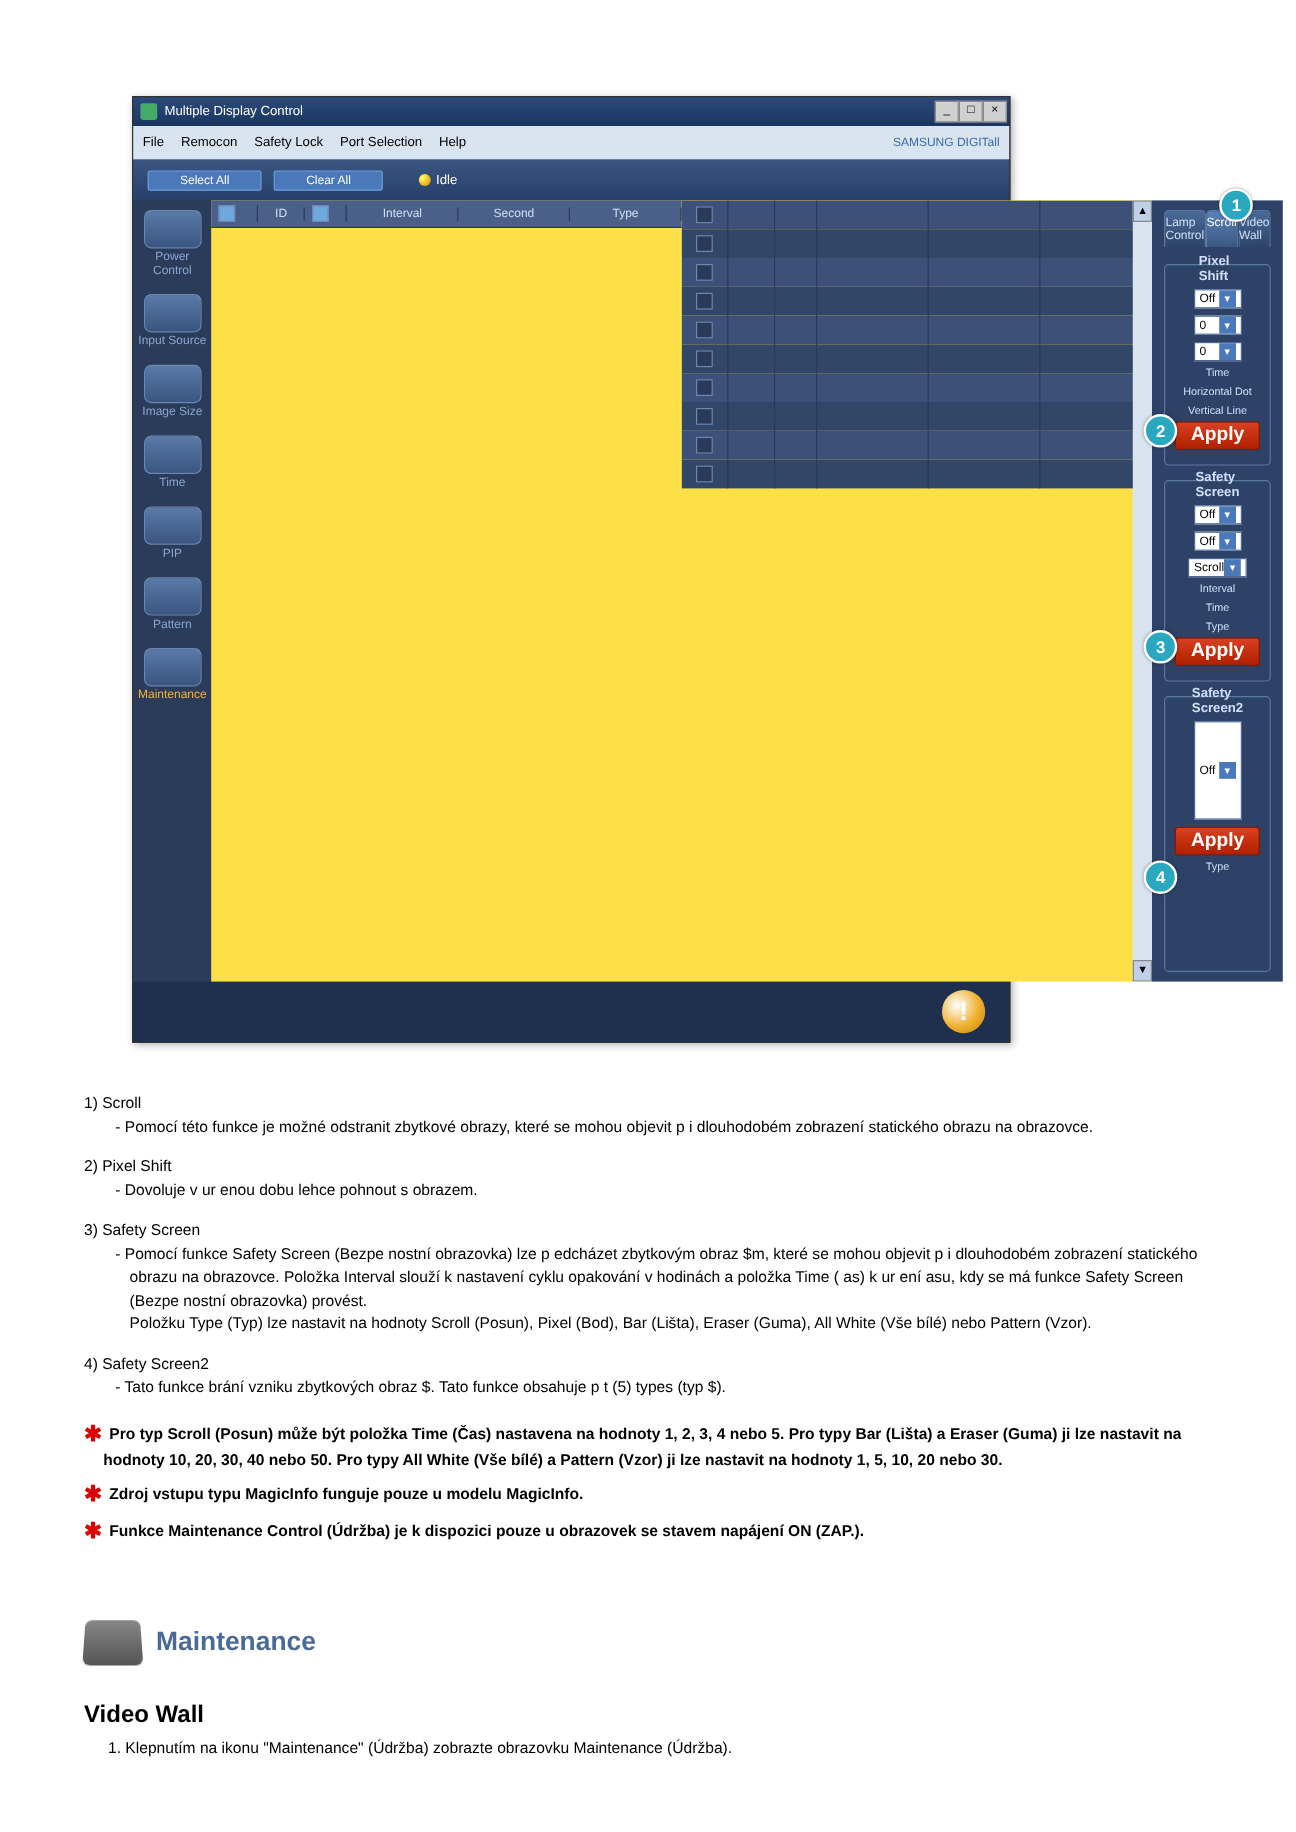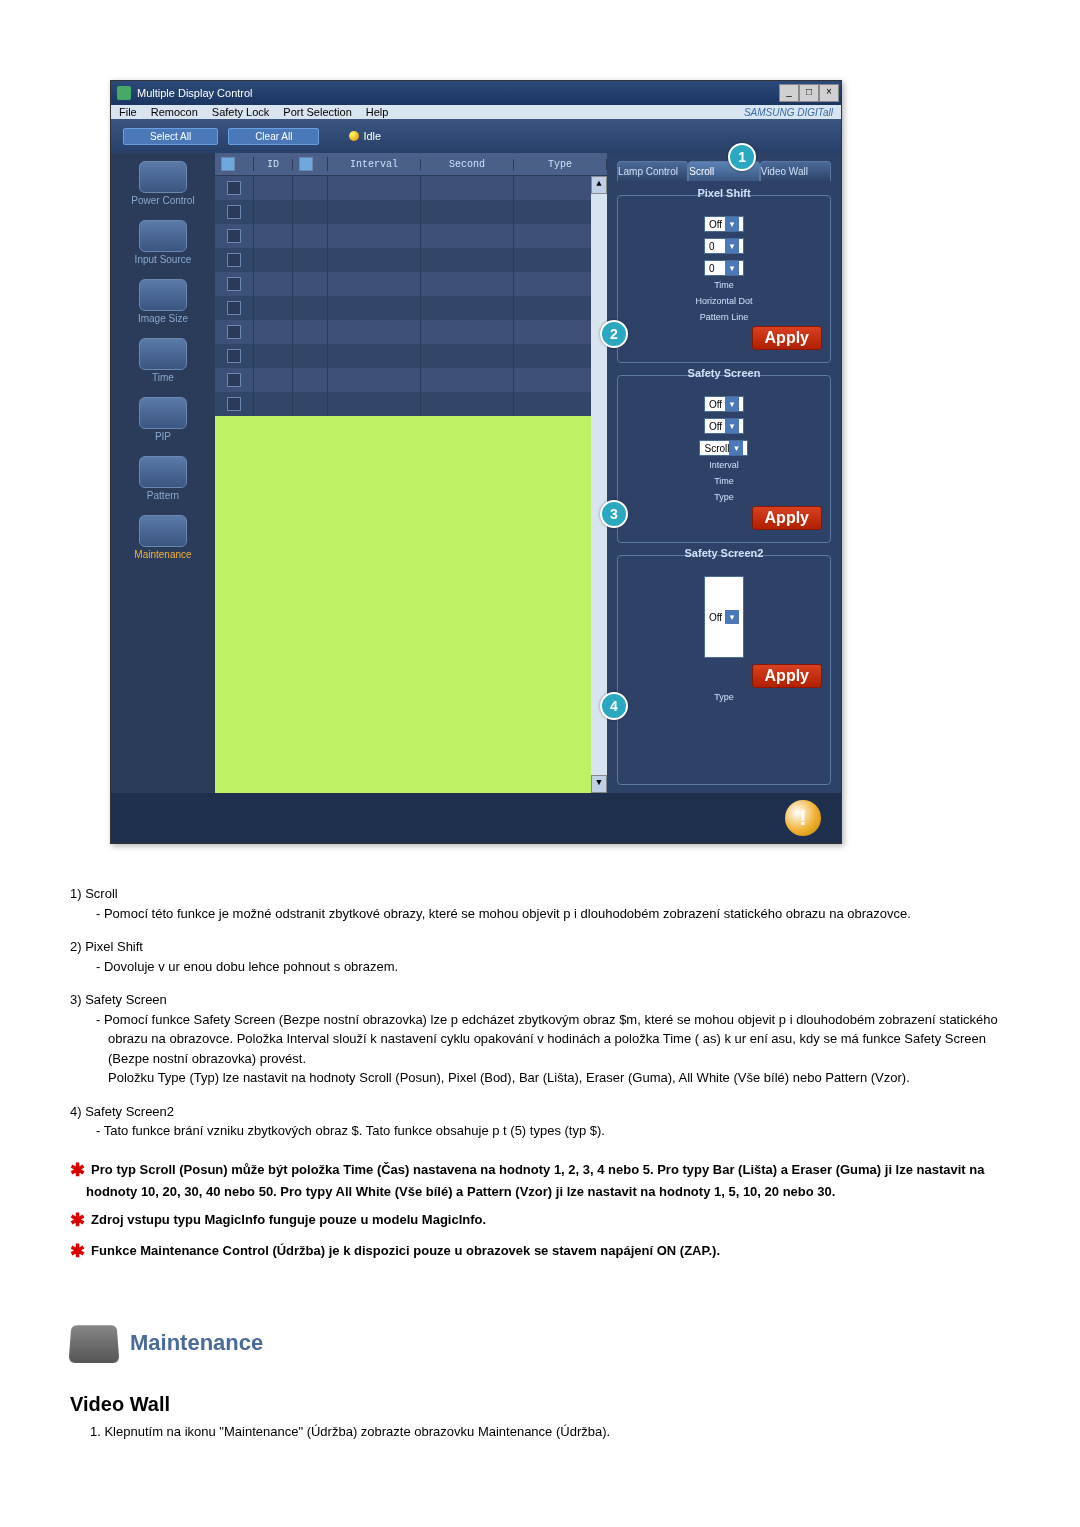--- a/index.html
+++ b/index.html
@@ -49,36 +49,35 @@
     width: 18px; height: 16px;
     background: #d0d0d0;
     border: 1px solid #888;
     font-size: 10px;
     line-height: 14px;
     text-align: center;
     color: #000;
   }
   .menubar {
     background: #d8e4f0;
-    height: 14px;
+    height: 28px;
     display: flex;
     align-items: center;
     font-size: 11px;
     color: #000;
     padding: 0 8px;
     gap: 14px;
     justify-content: space-between;
   }
   .menubar .menus {
     display:flex; gap:14px;
   }
   .brand {
     font-size: 10px;
     color: #3a6aaa;
-    font-style: italic;
   }
   .toolbar {
     background: linear-gradient(to bottom, #3a5580 0%, #26406a 100%);
     height: 34px;
     display: flex;
     align-items: center;
     gap: 10px;
     padding: 0 12px;
   }
   .tool-btn {
@@ -124,24 +123,23 @@
   .side-item.active { color: #f2b23a; }
   .side-ico {
     width: 46px; height: 30px;
     margin: 0 auto 2px auto;
     background: linear-gradient(to bottom, #5a7aa8, #3a5580);
     border-radius: 6px;
     border: 1px solid #6a88b0;
   }
   .grid-area {
     flex: 1;
-    background: #bef264;
-    display: flex;
-    flex-direction: column;
-    font-family: Liberation Mono, monospace;
+    background: #fde047;
+    display: flex;
+    flex-direction: row;
   }
   .grid-head {
     display: flex;
     background: #4a6088;
     color: #cfe0f8;
     font-size: 10px;
     height: 22px;
     align-items: center;
     border-bottom: 1px solid #2a3a58;
   }
@@ -470,21 +468,21 @@
                 <div class="dd">▾</div>
               </div>
             <div class="sel">
                 <span>0</span>
                 <div class="dd">▾</div>
               </div>
           </div>
           <div class="field-row">
             <div class="lbl">Time</div>
             <div class="lbl">Horizontal Dot</div>
-            <div class="lbl">Pattern Line</div>
+            <div class="lbl">Vertical Line</div>
           </div>
           <div class="field-row" style="position:relative">
             <div class="callnum" style="left:-26px;top:-6px">2</div>
             <div class="apply-btn">Apply</div>
           </div>
         </div>
         <div class="group">
           <div class="group-title">Safety Screen</div>
           <div class="field-row">
             <div class="sel">

